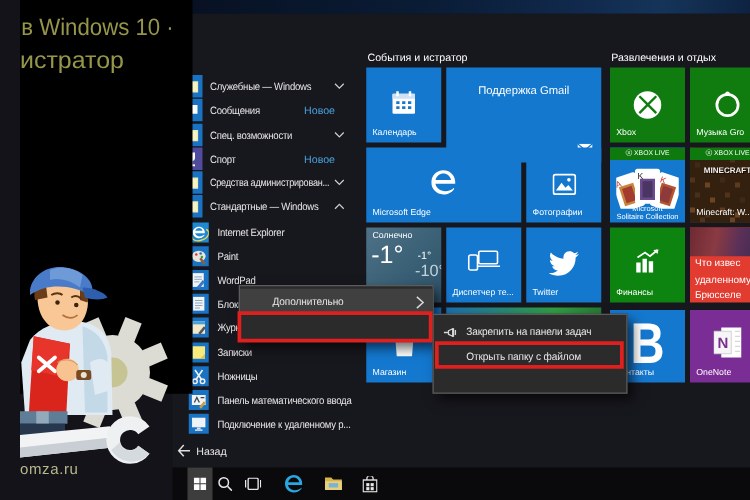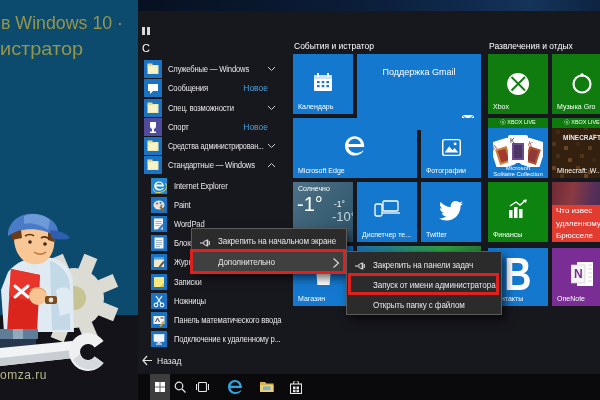--- a/index.html
+++ b/index.html
@@ -357,39 +357,32 @@
       <g stroke="#d8d8d8" stroke-width="1">
         <path d="M17 4 h4 M17 8 h4 M17 12 h4 M17 16 h4 M17 20 h4"></path>
       </g>
       <rect x="0" y="4" width="14" height="18" fill="#f6f6f6" stroke="#ccc" stroke-width="0.7"></rect>
       <text x="3" y="17" font-size="12" font-weight="bold" fill="#7b2d96">N</text>
     </svg>
 <span class="tlabel">OneNote</span>
   </div>
 
 <div class="menu" style="left:191px;top:228px;width:156px;height:45px;z-index:10;padding-top:2px">
-<div class="mitem" style="line-height:21px"><svg class="a" style="left:8px;top:8px" width="12" height="8">
-        <path d="M0 4 H3.5" stroke="#d8d8d8" stroke-width="1.1"></path>
-        <path d="M3.8 2.6 L7.2 1 V7 L3.8 5.4 Z" fill="none" stroke="#d8d8d8" stroke-width="1"></path>
-        <path d="M7.6 0.6 V7.4" stroke="#d8d8d8" stroke-width="1.4"></path>
-        <path d="M9.3 2 V6" stroke="#d8d8d8" stroke-width="1.1"></path>
-      </svg><span class="mt">Закрепить на начальном экране</span></div>
 <div class="mitem" style="background:#404040;line-height:21px"><span class="mt">Дополнительно</span><svg class="a" style="right:6px;top:5px" width="8" height="12">
         <path d="M1.5 1.5 L6.5 6 L1.5 10.5" stroke="#d8d8d8" stroke-width="1.2" fill="none"></path>
       </svg></div>
 </div>
 
 <div class="menu" style="left:346px;top:251px;width:156px;height:64px;z-index:11;padding-top:3px">
 <div class="mitem" style="line-height:20px"><svg class="a" style="left:8px;top:7px" width="12" height="8">
         <path d="M0 4 H3.5" stroke="#d8d8d8" stroke-width="1.1"></path>
         <path d="M3.8 2.6 L7.2 1 V7 L3.8 5.4 Z" fill="none" stroke="#d8d8d8" stroke-width="1"></path>
         <path d="M7.6 0.6 V7.4" stroke="#d8d8d8" stroke-width="1.4"></path>
         <path d="M9.3 2 V6" stroke="#d8d8d8" stroke-width="1.1"></path>
       </svg><span class="mt">Закрепить на панели задач</span></div>
-<div class="mitem" style="line-height:20px"><span class="mt">Запуск от имени администратора</span></div>
 <div class="mitem" style="line-height:20px"><span class="mt">Открыть папку с файлом</span></div>
 </div>
 
 <div class="redbox" style="left:190px;top:249px;width:156px;height:25px"></div>
 <div class="redbox" style="left:348px;top:273px;width:151px;height:22px"></div>
 
 <div class="a" style="left:138px;top:374px;width:462px;height:26px;background:#0a0a0c;z-index:5">
 <div class="a" style="left:12px;top:0;width:20px;height:26px;background:#3d3d3d"></div>
 <svg class="a" style="left:17px;top:8px;display:block" width="10" height="10">
       <rect x="0" y="0" width="4.6" height="4.6" fill="#fff"></rect>
@@ -416,21 +409,21 @@
 <svg class="a" style="left:152px;top:7px;display:block" width="12" height="13">
       <path d="M3.5 3 v-1 a2.5 2.5 0 0 1 5 0 v1" fill="none" stroke="#e8e8e8" stroke-width="1"></path>
       <rect x="0.5" y="3" width="11" height="9.5" fill="none" stroke="#e8e8e8" stroke-width="1.1"></rect>
       <rect x="3" y="5.5" width="2.5" height="2.5" fill="#e8e8e8"></rect>
       <rect x="6.5" y="5.5" width="2.5" height="2.5" fill="#e8e8e8"></rect>
       <rect x="3" y="8.7" width="2.5" height="2.5" fill="#e8e8e8"></rect>
       <rect x="6.5" y="8.7" width="2.5" height="2.5" fill="#e8e8e8"></rect>
     </svg>
 </div>
 
-<div class="a" style="left:0;top:0;width:138px;height:315px;background:#0c4a6e;z-index:50">
+<div class="a" style="left:16px;top:0;width:138px;height:315px;background:#000000;z-index:50">
 <div class="a" style="left:1px;top:12px;font-size:19px;color:#96964a;white-space:nowrap;transform:scaleX(0.935);transform-origin:0 50%">в Windows 10 ·</div>
 <div class="a" style="left:0px;top:38px;font-size:19px;color:#96964a;white-space:nowrap;transform:scaleX(1.05);transform-origin:0 50%">истратор</div>
 <svg class="a" style="left:0;top:190px" width="138" height="200" viewBox="0 0 138 200">
 
 <g fill="#dcdcd4">
 <circle cx="74" cy="108" r="30"></circle>
 <g transform="translate(74 108)">
 <rect x="-7" y="-45" width="14" height="16" transform="rotate(22)"></rect>
 <rect x="-7" y="-45" width="14" height="16" transform="rotate(67)"></rect>
 <rect x="-7" y="-45" width="14" height="16" transform="rotate(112)"></rect>

